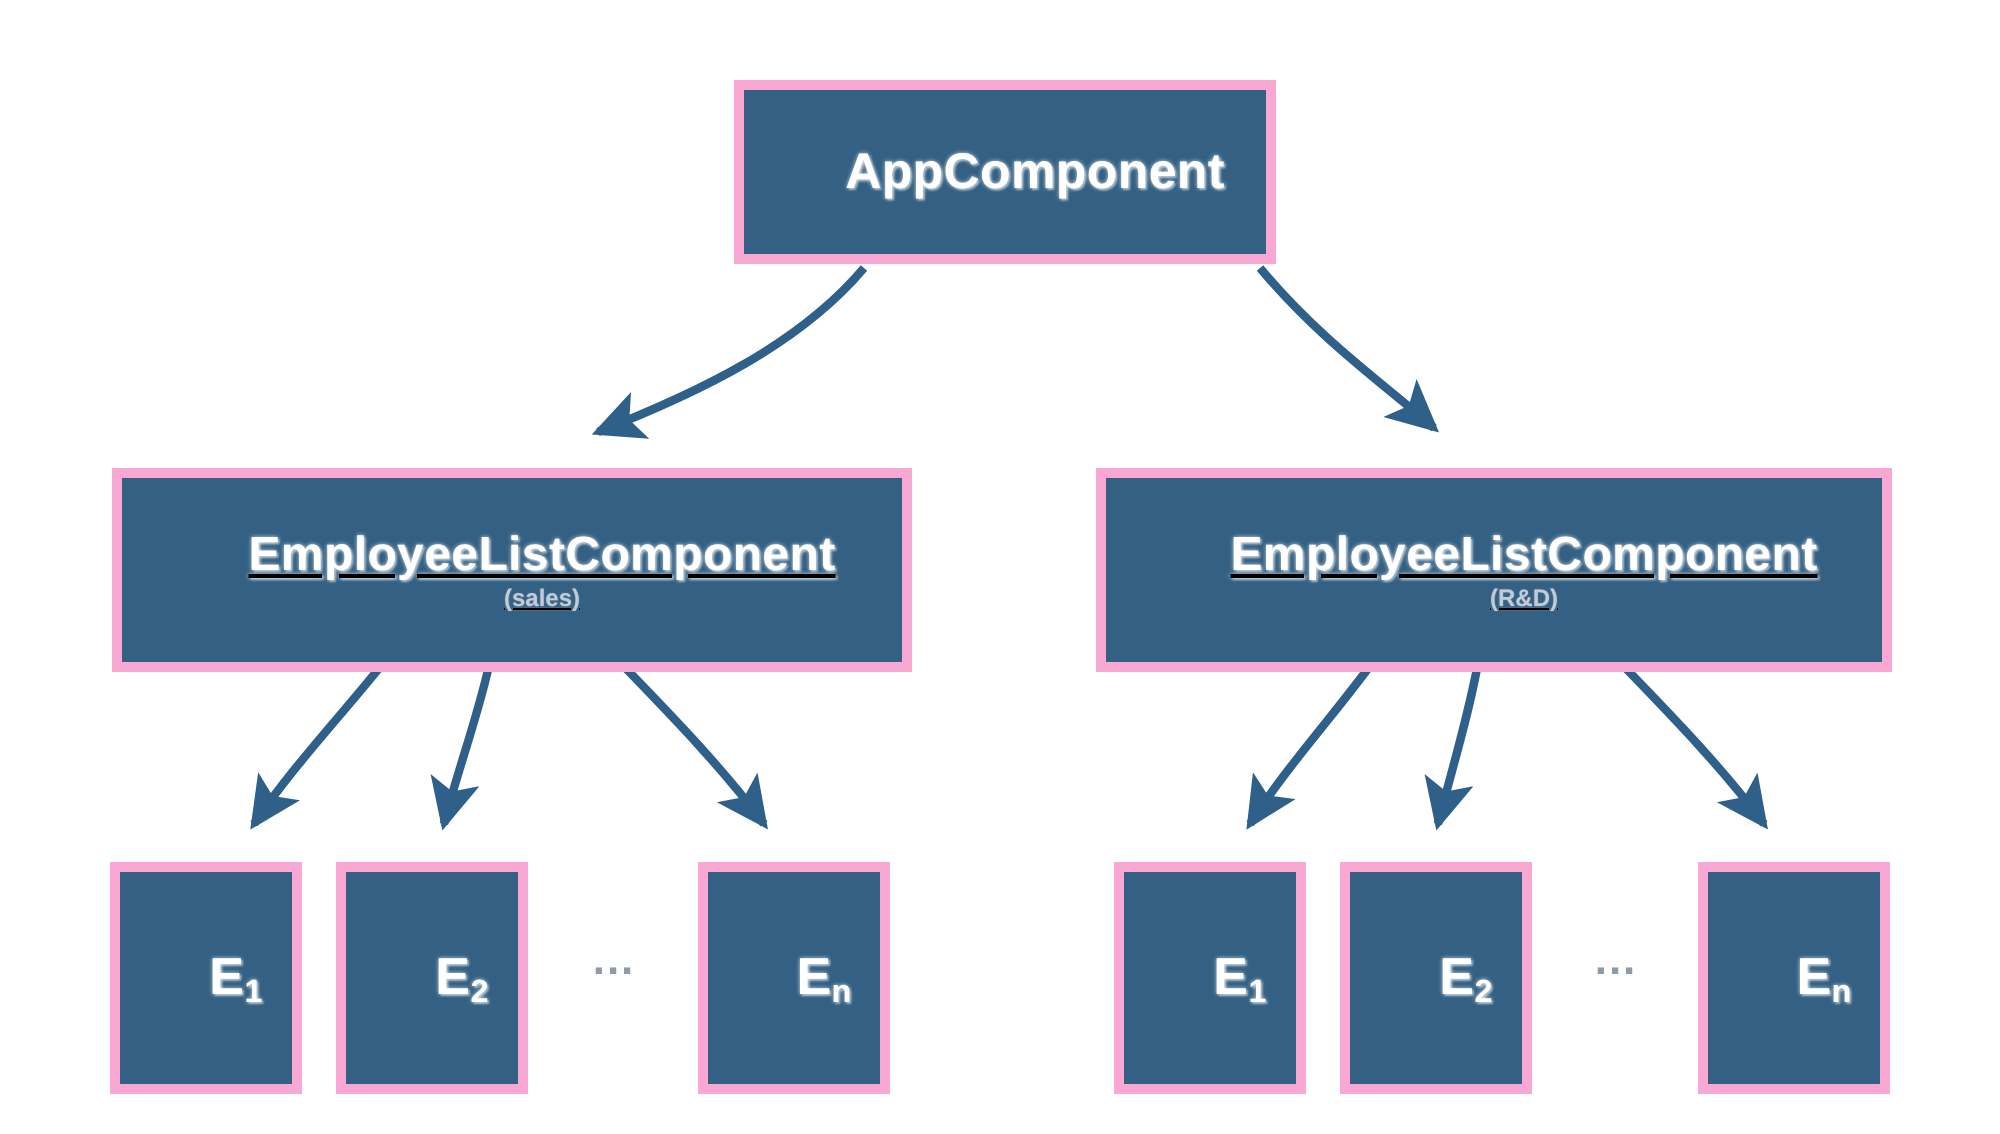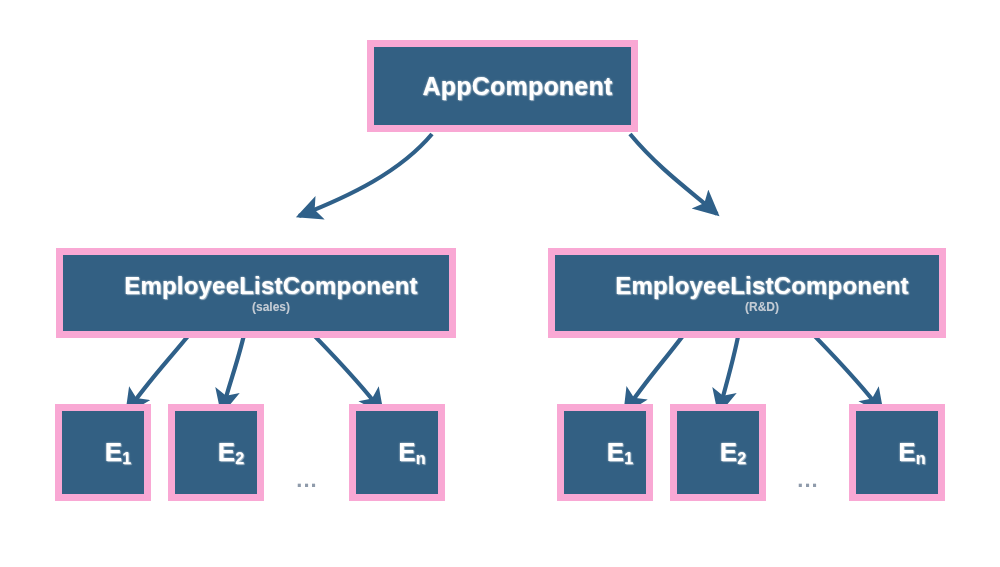--- a/index.html
+++ b/index.html
@@ -22,21 +22,21 @@
     left: 0;
     top: 0;
     width: 1000px;
     height: 567px;
     pointer-events: none;
   }
   .node {
     position: absolute;
     box-sizing: border-box;
     background: #336083;
-    border: 7px solid #f9a8d4;
+    border: 5px solid #f9a8d4;
     display: flex;
     flex-direction: column;
     align-items: center;
     justify-content: center;
     text-align: center;
     z-index: 2;
     padding-left: 30px;
   }
   .node-title {
     color: #ffffff;
@@ -58,33 +58,34 @@
   #node-app {
     left: 367px;
     top: 40px;
     width: 271px;
     height: 92px;
   }
   #node-app .node-title { font-size: 25px; }
 
   
   .node-list {
-    top: 248px;
-    height: 90px;
+    top: 234px;
+    height: 102px;
+    text-decoration: underline;
   }
   #node-list-sales { left: 56px;  width: 400px; }
   #node-list-rnd   { left: 548px; width: 398px; }
   .node-list .node-title { font-size: 24px; }
   .node-list .node-sub   { font-size: 12px; }
 
   
   .node-leaf {
-    top: 404px;
+    top: 431px;
     width: 96px;
-    height: 97px;
+    height: 116px;
   }
   .node-leaf .node-title {
     font-size: 26px;
   }
   .node-leaf .node-title sub {
     font-size: 0.62em;
     vertical-align: baseline;
     position: relative;
     bottom: -0.22em;
     font-weight: bold;

